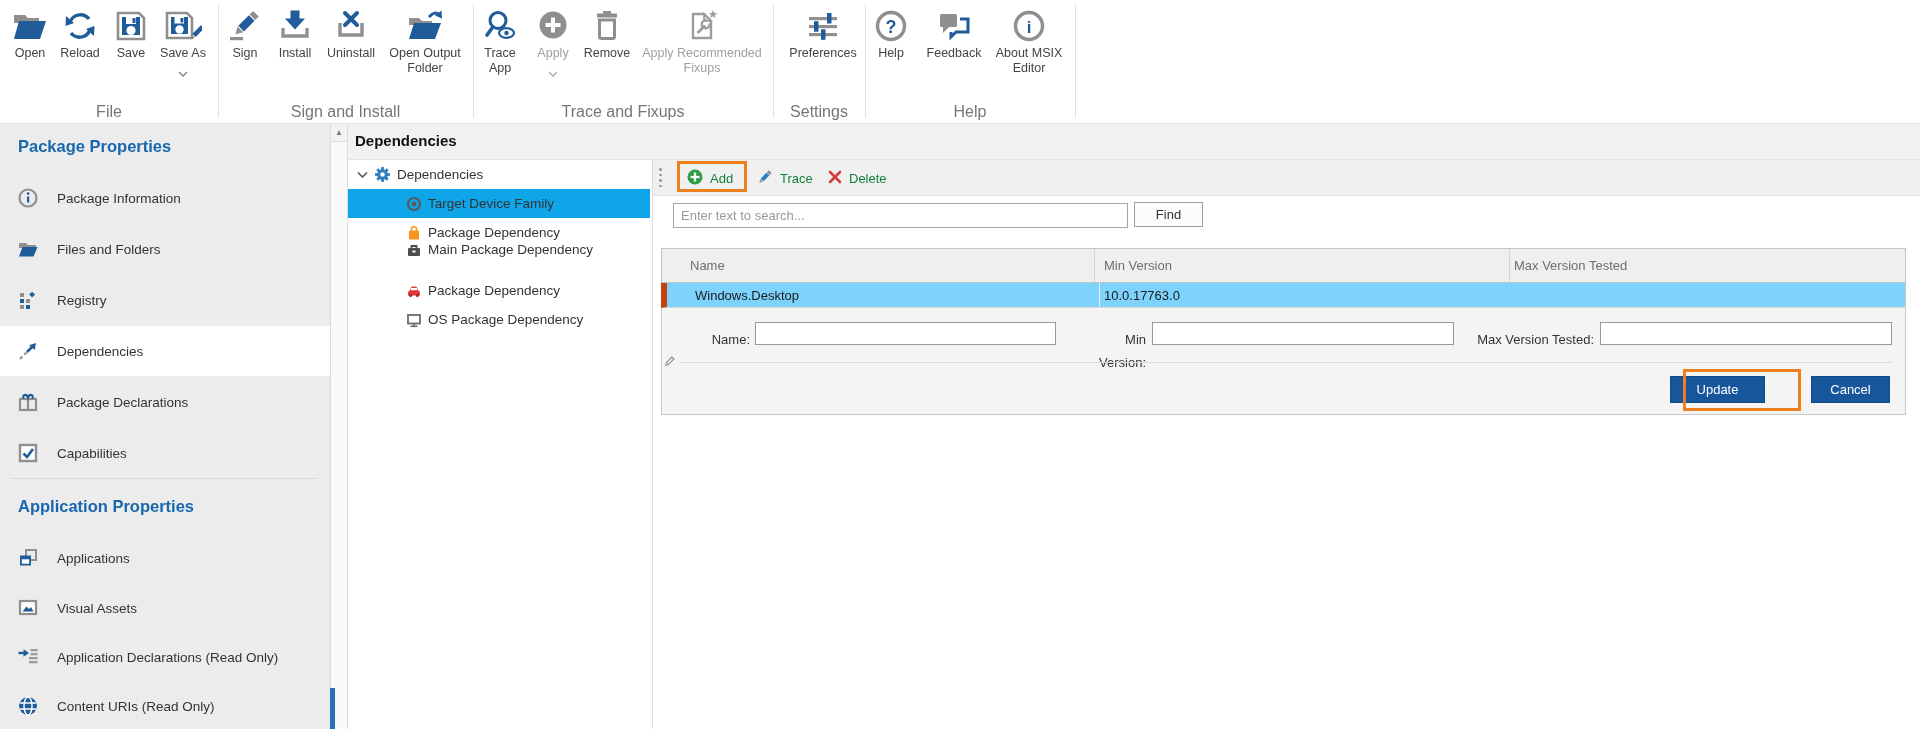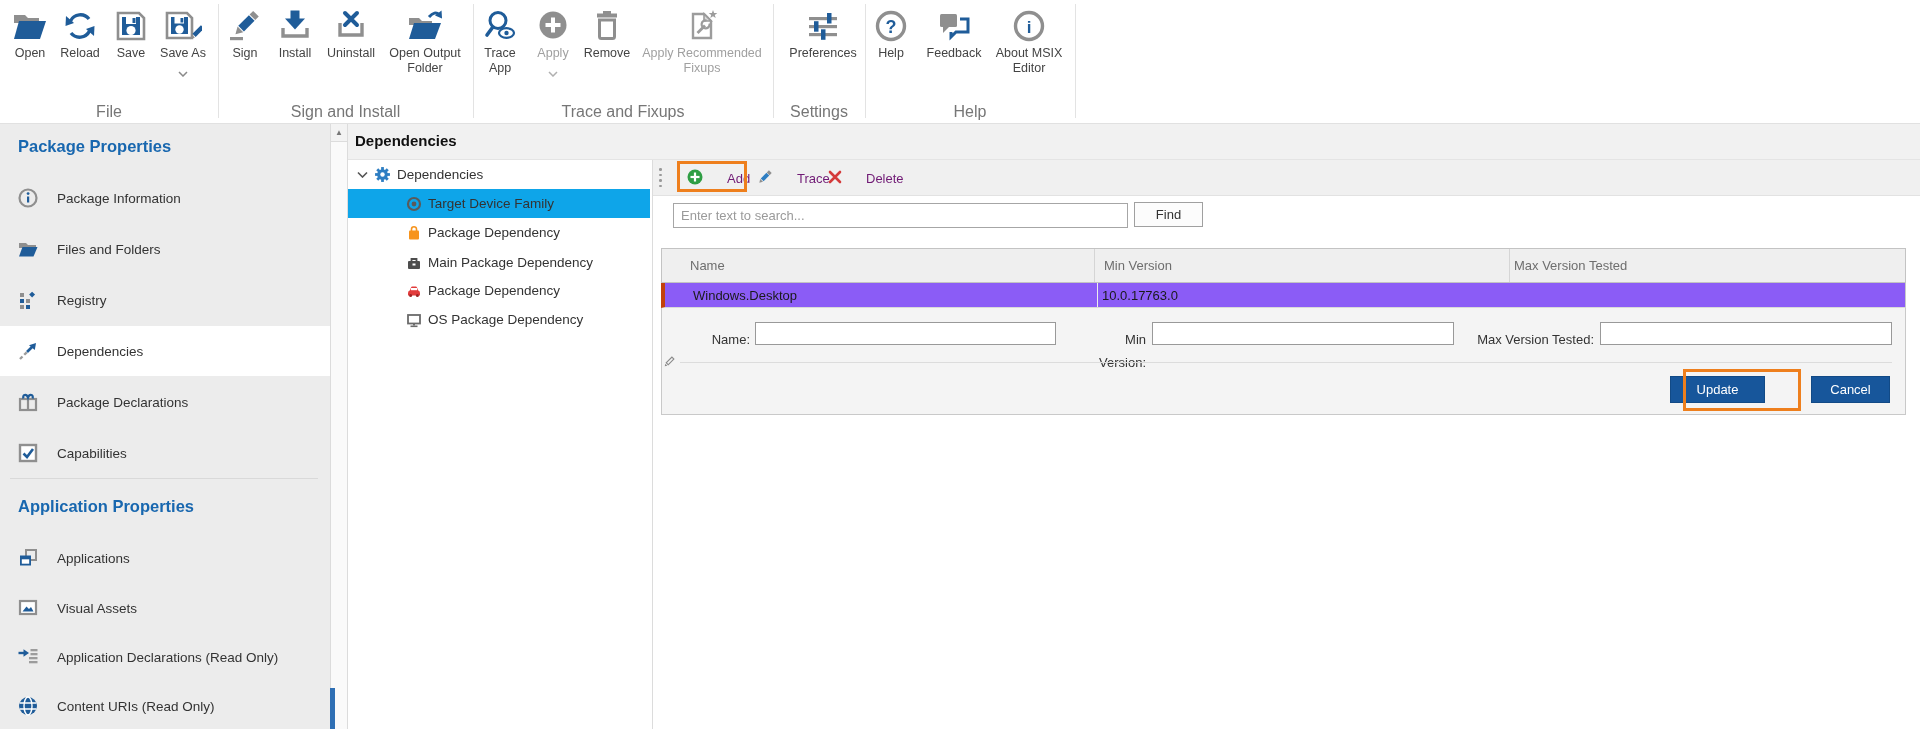--- a/index.html
+++ b/index.html
@@ -40,32 +40,32 @@
   
   .tree-row { position:absolute; left:0; width:302px; height:29px; display:flex; align-items:center; font-size:13.5px; color:#333; cursor:default; }
   .tree-row.selected { background:#0ea5e9; }
   .tree-row .ticon { display:flex; align-items:center; margin-right:6px; }
 
   
   #details { position:absolute; left:304px; top:36px; width:1268px; height:569px; background:#fff; border-left:1px solid #dcdcdc; }
   #details-toolbar { position:absolute; left:0; top:0; width:1268px; height:36px; background:#f0f0f0; border-bottom:1px solid #e2e2e2; }
   .grip { position:absolute; left:6px; top:8px; display:flex; flex-direction:column; gap:3px; }
   .grip i { width:2.5px; height:2.5px; border-radius:50%; background:#9a9a9a; }
-  .tb-btn { position:absolute; top:0; height:36px; display:flex; align-items:center; gap:24px; font-size:13px; color:#701a75; cursor:default; }
+  .tb-btn { position:absolute; top:0; height:36px; display:flex; align-items:center; gap:7px; font-size:13px; color:#15803d; cursor:default; }
   .annotation { position:absolute; border:3px solid #ee7f1d; pointer-events:none; }
 
   .search-input { position:absolute; left:20px; top:43px; width:455px; height:25px; border:1px solid #a6a6a6; font-size:13px; padding:0 7px; color:#333; font-family:"Liberation Sans",sans-serif; }
   .search-input::placeholder { color:#9a9a9a; }
   .find-btn { position:absolute; left:481px; top:42px; width:69px; height:25px; background:#fcfcfc; border:1px solid #a0a0a0; font-size:13px; color:#333; text-align:center; line-height:23px; cursor:default; }
 
   
   #grid { position:absolute; left:8px; top:88px; width:1245px; }
   #grid-header { position:relative; height:35px; background:#efefef; border:1px solid #c3c3c3; display:flex; }
   #grid-header .hcell { font-size:13px; color:#6e6e6e; display:flex; align-items:center; border-right:1px solid #d5d5d5; }
-  #grid-row { position:relative; height:25px; background:#8b5cf6; border-left:4px solid #c2410c; border-right:1px solid #c9c9c9; border-bottom:1px solid #d9d9d9; display:flex; }
+  #grid-row { position:relative; height:25px; background:#7dd3fc; border-left:6px solid #c2410c; border-right:1px solid #c9c9c9; border-bottom:1px solid #d9d9d9; display:flex; }
   #grid-row .rcell { font-size:13px; color:#1a1a1a; display:flex; align-items:center; border-right:1px solid #ececec; }
   .c0 { width:433px; padding-left:28px; }
   .c1 { width:415px; padding-left:9px; }
   .c2 { width:395px; padding-left:4px; border-right:none !important; }
 
   
   #edit-panel { position:relative; height:107px; background:#f4f4f4; border-left:1px solid #c9c9c9; border-right:1px solid #c9c9c9; border-bottom:1px solid #c9c9c9; }
   .fld-label { position:absolute; top:20px; height:23px; line-height:23px; font-size:13px; color:#333; text-align:right; }
   .fld-input { position:absolute; top:14px; height:23px; border:1px solid #999; background:#fff; font-size:13px; padding:0 5px; font-family:"Liberation Sans",sans-serif; }
   #edit-sep { position:absolute; left:18px; top:54px; width:1212px; height:1px; background:#dcdcdc; }
@@ -429,21 +429,21 @@
   </div>
   <div class="tree-row" style="top:94px;padding-left:58px">
     <span class="ticon">
         <svg width="16" height="16" viewBox="0 0 16 16">
           <rect x="3" y="5.5" width="10" height="9" rx="1" fill="#f7941d"></rect>
           <path d="M5.5 6 V4.2 a2.5 2.5 0 0 1 5 0 V6" fill="none" stroke="#f7941d" stroke-width="1.6"></path>
         </svg>
       </span>
     <span>Package Dependency</span>
   </div>
-  <div class="tree-row" style="top:124px;padding-left:58px">
+  <div class="tree-row" style="top:111px;padding-left:58px">
     <span class="ticon">
         <svg width="16" height="16" viewBox="0 0 16 16">
           <rect x="2" y="6" width="12" height="8" rx="1" fill="#4d4d4d"></rect>
           <path d="M5.5 6 V4 h5 v2" fill="none" stroke="#4d4d4d" stroke-width="1.8"></path>
           <rect x="6.5" y="8.5" width="3" height="2" fill="#fff"></rect>
         </svg>
       </span>
     <span>Main Package Dependency</span>
   </div>
   <div class="tree-row" style="top:152px;padding-left:58px">

